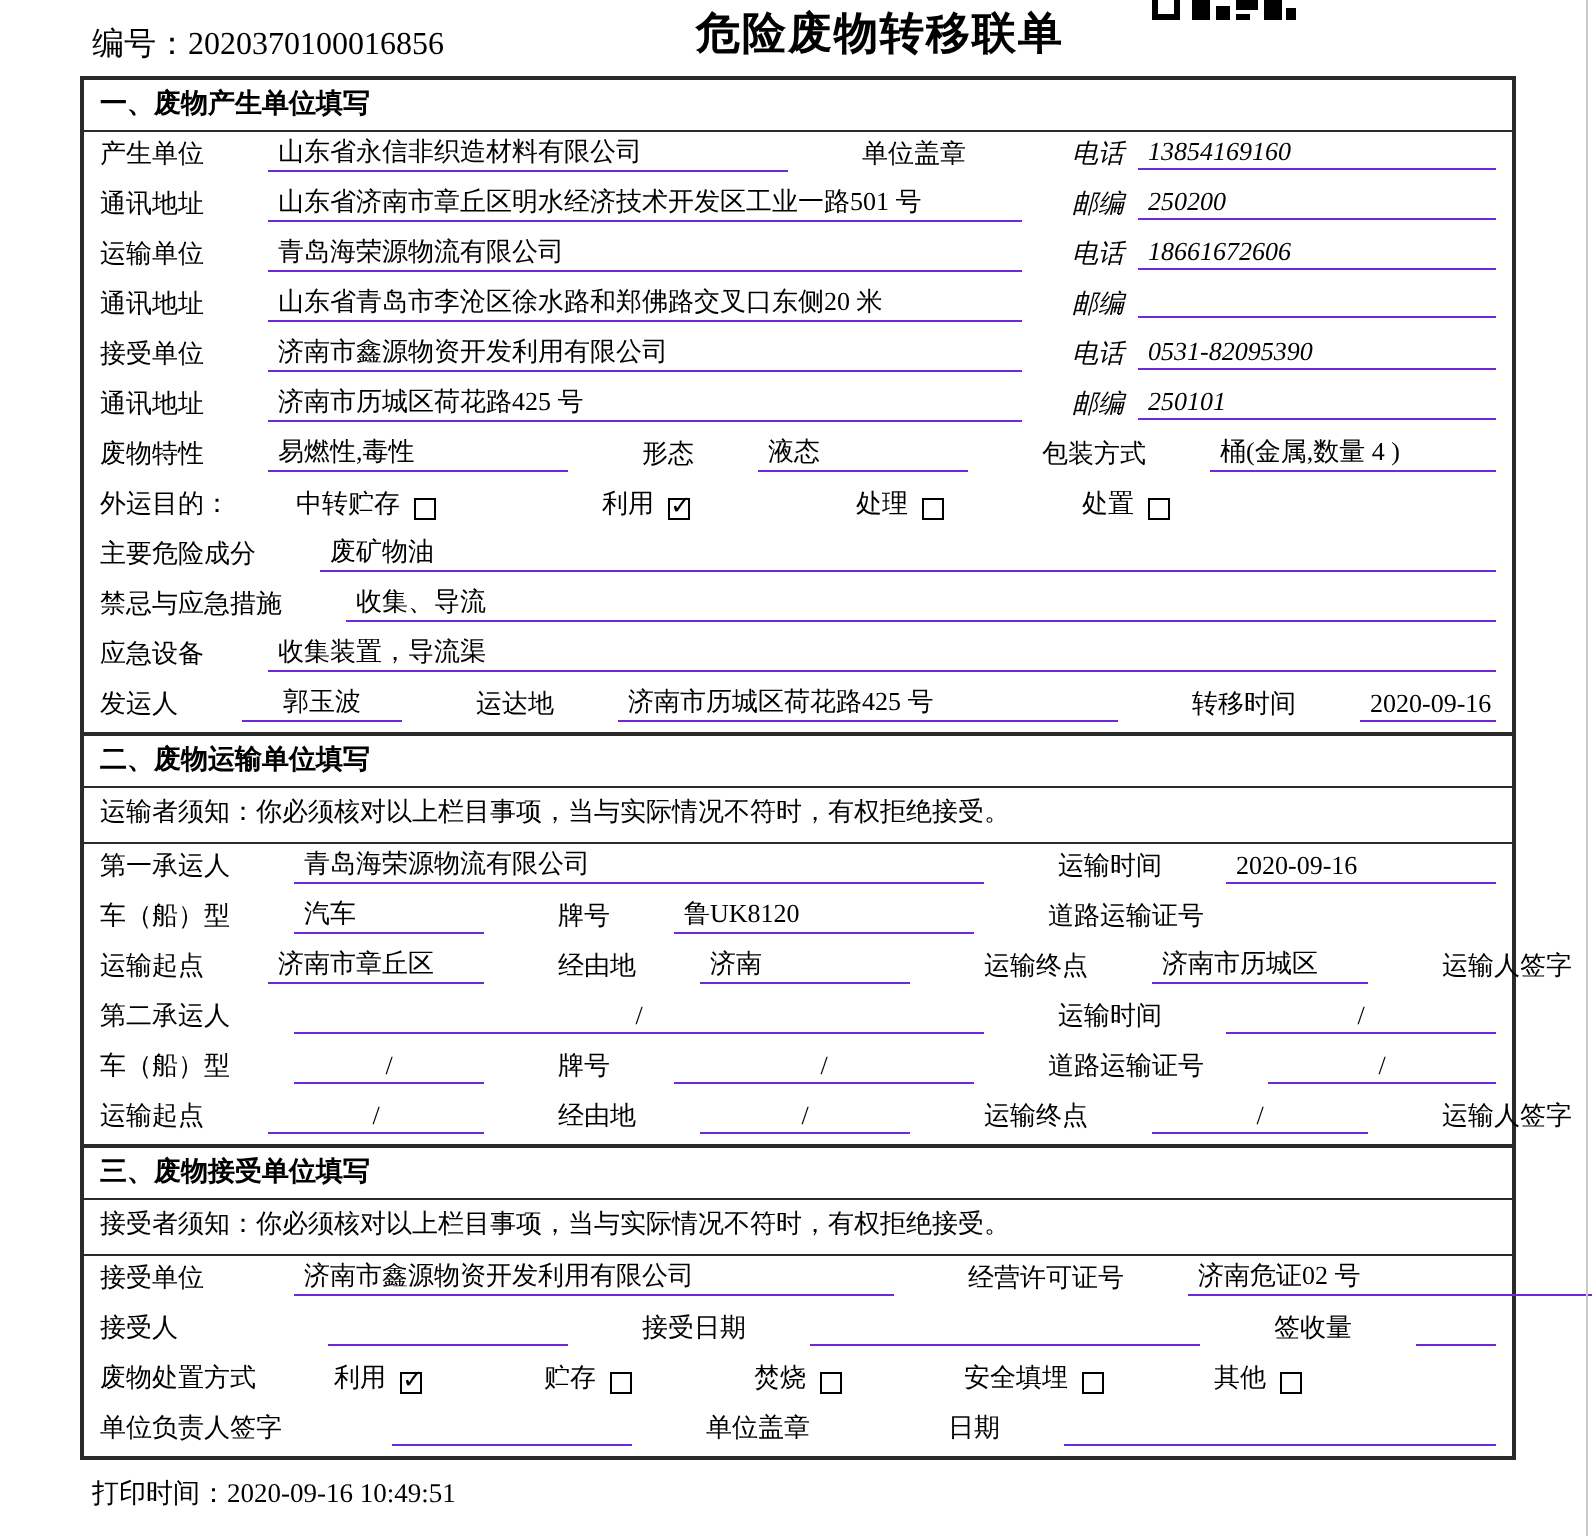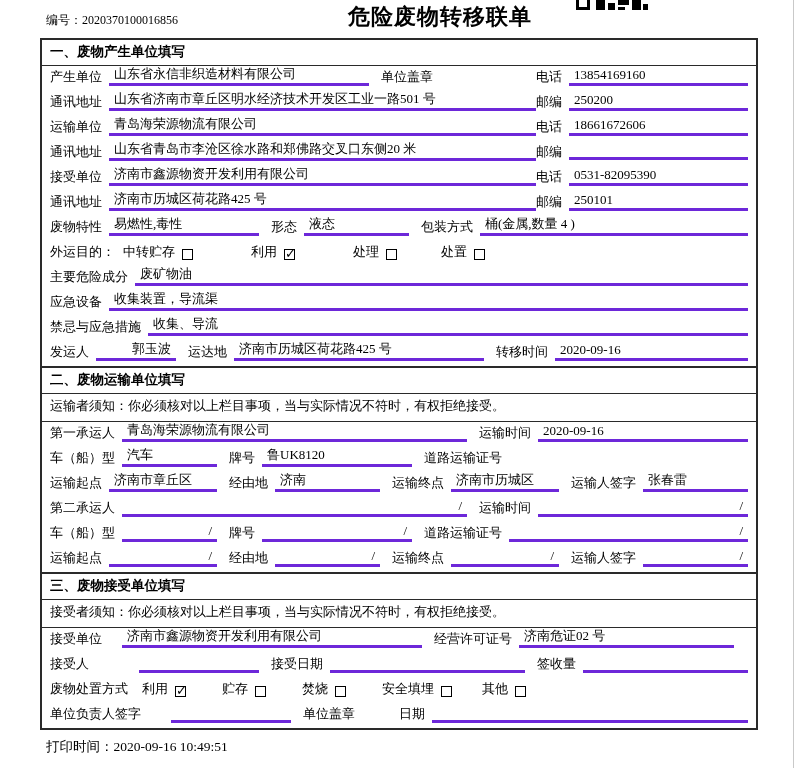--- a/index.html
+++ b/index.html
@@ -4,45 +4,45 @@
 <style>
   * { margin:0; padding:0; box-sizing:border-box; }
   html,body { width:796px; height:768px; }
   body {
     background:#ffffff;
     font-family:"Liberation Serif","DejaVu Serif",serif;
     font-size:13px; color:#000; position:relative; overflow:hidden;
   }
   .page { position:absolute; left:40px; top:0; width:718px; }
   .doc-header { position:relative; height:38px; }
-  .doc-number { position:absolute; left:6px; top:12px; font-size:12px; white-space:nowrap; }
+  .doc-number { position:absolute; left:6px; top:12px; font-size:16px; white-space:nowrap; }
   .doc-title {
     position:absolute; left:250px; top:2px; width:300px; text-align:center;
     font-family:"Liberation Sans","DejaVu Sans",sans-serif;
     font-weight:bold; font-size:22px; letter-spacing:1px;
   }
   .qr { position:absolute; left:536px; top:0; }
   .form { border:2px solid #2a2a2a; background:#fff; }
   .sec-title {
     font-family:"Liberation Sans","DejaVu Sans",sans-serif;
     font-weight:bold; font-size:13.5px;
     padding:3px 0 4px 8px; border-bottom:1px solid #2a2a2a;
   }
   .sec-title.mid { border-top:2px solid #2a2a2a; }
-  .row { display:flex; align-items:flex-end; height:25px; padding:0 8px 5px 8px; }
+  .row { display:flex; align-items:flex-end; height:25px; padding:0 8px 5px 8px;gap:25px; }
   .row.notice { height:28px; border-bottom:1px solid #2a2a2a; padding-bottom:6px; }
   .l { white-space:nowrap; flex-shrink:0; }
   .ml { margin-left:12px; }
   .v {
-    border-bottom:3px solid #6d28d9; white-space:nowrap;
+    border-bottom:1px solid #6d28d9; white-space:nowrap;
     padding:0 5px; margin-left:7px; flex-shrink:0; overflow:hidden; min-height:16px;
   }
   .v.fill { flex:1 1 auto; }
-  .v.c { text-align:right; }
-  .right { display:flex; align-items:center; width:212px; flex-shrink:0; margin-left:auto; }
+  .v.c { text-align:center; }
+  .right { display:flex; align-items:flex-start; width:212px; flex-shrink:0; margin-left:auto;font-style:italic; }
   .right .v { flex:1 1 auto; }
   .opt { display:flex; align-items:flex-end;justify-content:center; }
   .cb {
     display:inline-block; width:11px; height:11px; border:1px solid #000;
     margin-left:7px; margin-bottom:1px; position:relative; flex-shrink:0; background:#fff;
   }
   .cb[data-checked="true"]::after {
     content:"\2713"; position:absolute; left:0; top:-4px;
     font-size:13px; font-weight:bold; font-family:"DejaVu Sans",sans-serif;
   }
@@ -162,27 +162,27 @@
         <span class="cb" data-checked="false"></span>
       </span>
     </div>
 
     <div class="row">
       <span class="l">主要危险成分</span>
       <span class="v fill">废矿物油</span>
     </div>
 
     <div class="row">
+      <span class="l">禁忌与应急措施</span>
+      <span class="v fill">收集、导流</span>
+    </div>
+
+    <div class="row">
       <span class="l">应急设备</span>
       <span class="v fill">收集装置，导流渠</span>
-    </div>
-
-    <div class="row">
-      <span class="l">禁忌与应急措施</span>
-      <span class="v fill">收集、导流</span>
     </div>
 
     <div class="row">
       <span class="l">发运人</span>
       <span class="v c" style="width:80px">郭玉波</span>
       <span class="l ml">运达地</span>
       <span class="v" style="width:250px">济南市历城区荷花路425 号</span>
       <span class="l ml">转移时间</span>
       <span class="v fill">2020-09-16</span>
     </div>

